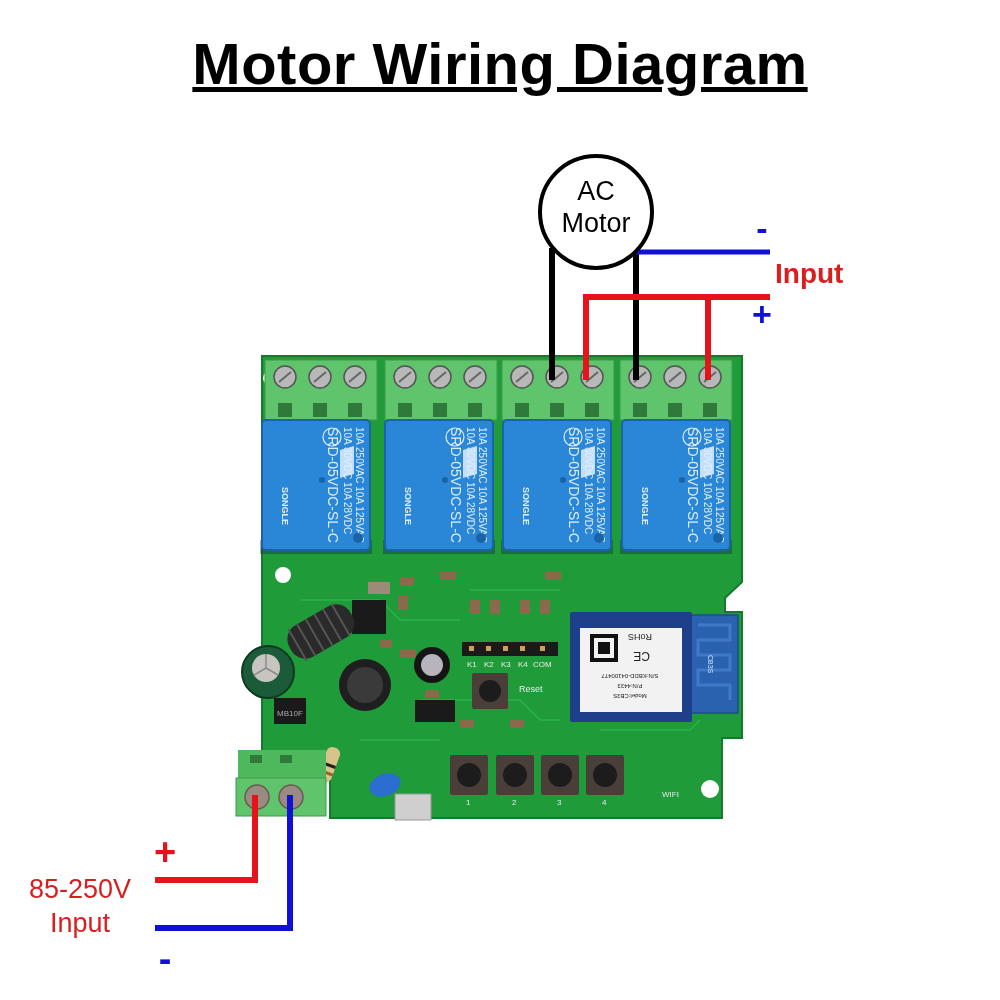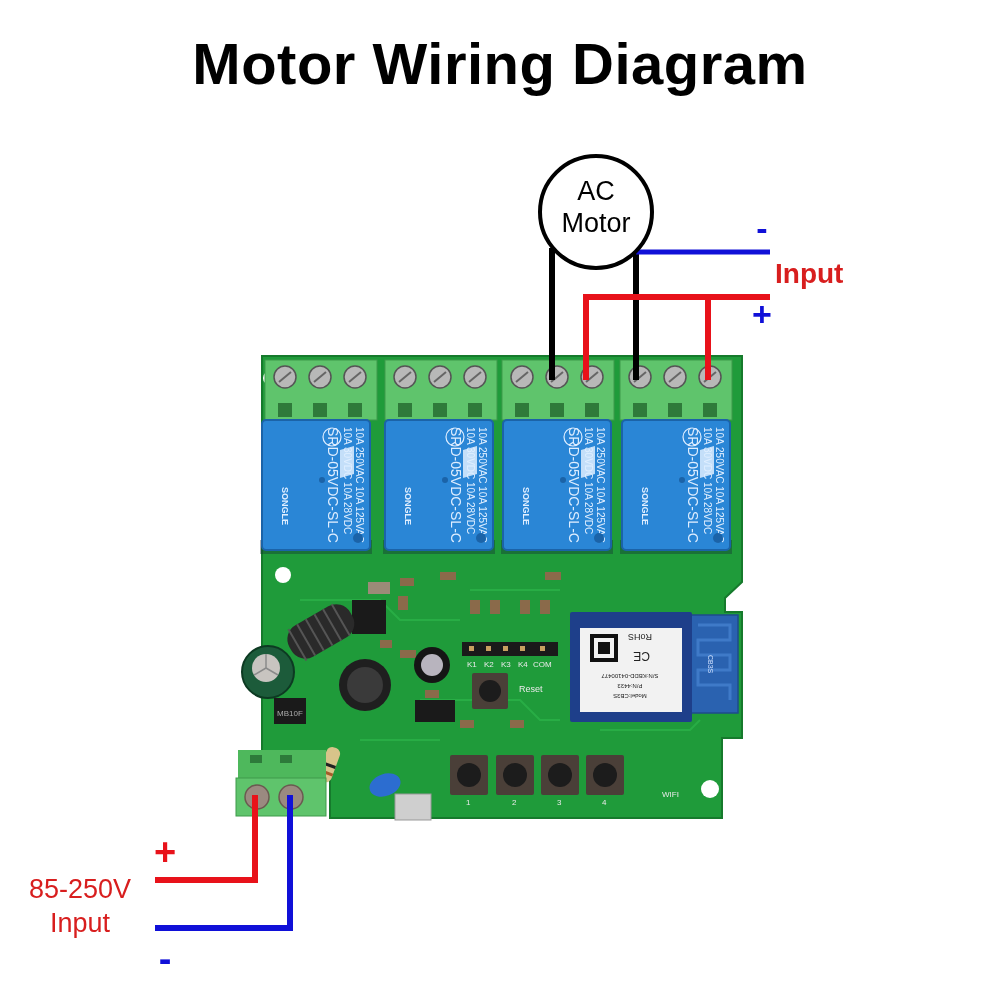--- a/index.html
+++ b/index.html
@@ -1,17 +1,17 @@
 <!DOCTYPE html>
 <html><head>
 <meta charset="utf-8">
 <style>
   html, body { margin: 0; padding: 0; background: #ffffff; }
   body { width: 1000px; height: 1000px; position: relative; overflow: hidden; font-family: "Liberation Sans", sans-serif; }
-  .title { position: absolute; left: 0; top: 30px; width: 1000px; text-align: center; font-weight: bold; font-size: 58px; color: #000; letter-spacing: 0.5px; font-family: "Liberation Sans", sans-serif; }
+  .title { position: absolute; left: 0; top: 30px; width: 1000px; text-align: center; font-weight: bold; font-size: 58px; color: #000; letter-spacing: 0.5px; font-family: "Liberation Sans", sans-serif; text-decoration: underline; }
   svg.diagram { position: absolute; left: 0; top: 0; width: 1000px; height: 1000px; }
   .lbl { font-family: "Liberation Sans", sans-serif; }
 </style>
 </head>
 <body>
 
 <div class="title">Motor Wiring Diagram</div>
 
 <svg class="diagram" viewBox="0 0 1000 1000">
 

